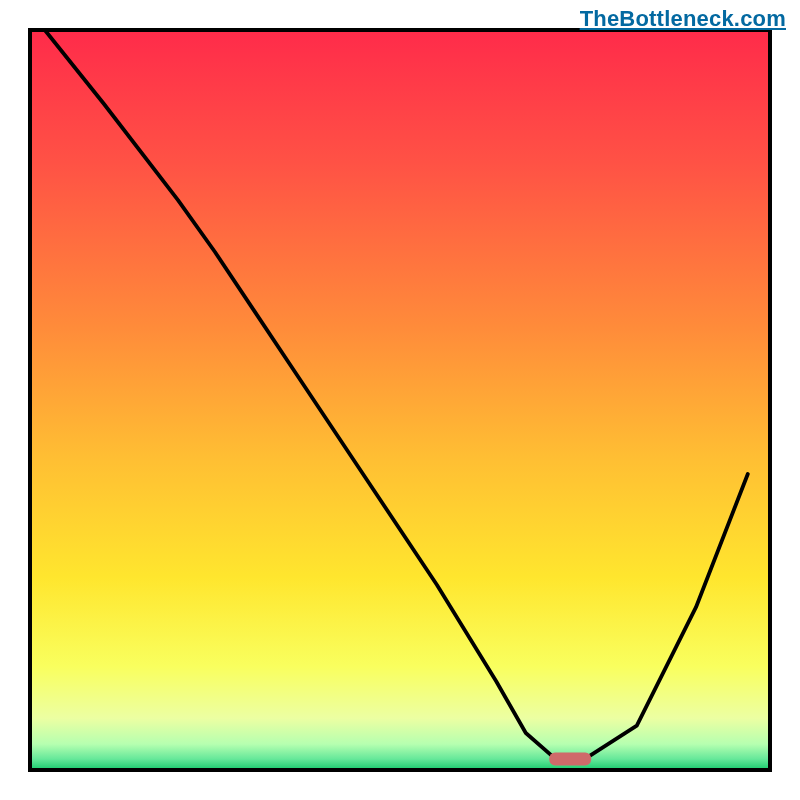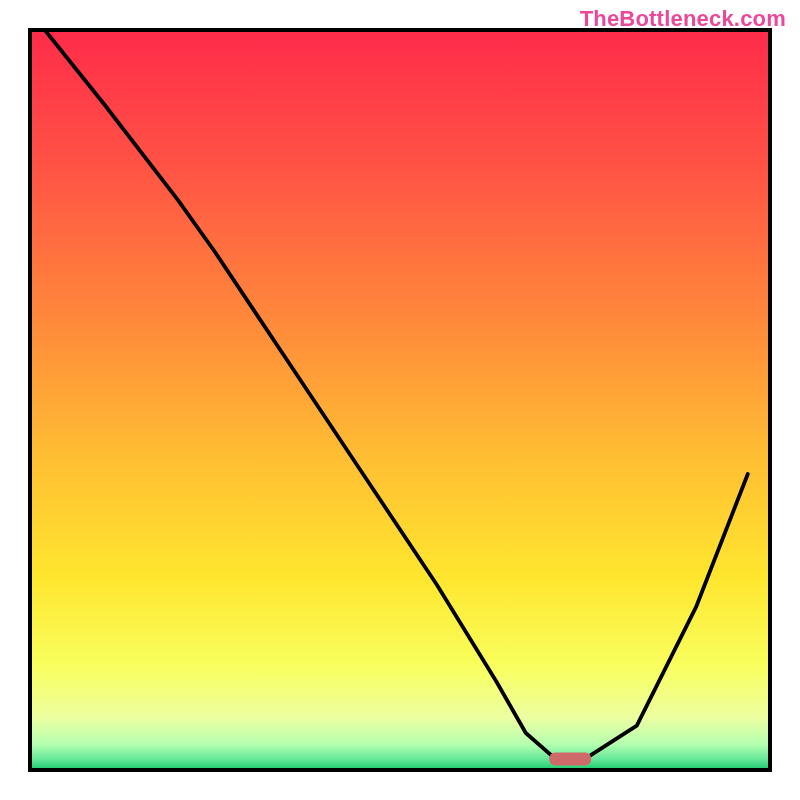--- a/index.html
+++ b/index.html
@@ -14,23 +14,24 @@
     position: relative;
     width: 800px;
     height: 800px;
   }
   .watermark {
     position: absolute;
     top: 6px;
     right: 14px;
     font-size: 22px;
     font-weight: 600;
-    color: #ec4899;
+    color: #0369a1;
     letter-spacing: 0.2px;
     user-select: none;
+    text-decoration: underline;
   }
   svg {
     display: block;
   }
 </style>
 </head>
 <body>
 
 <div class="stage">
   <div class="watermark">TheBottleneck.com</div>

